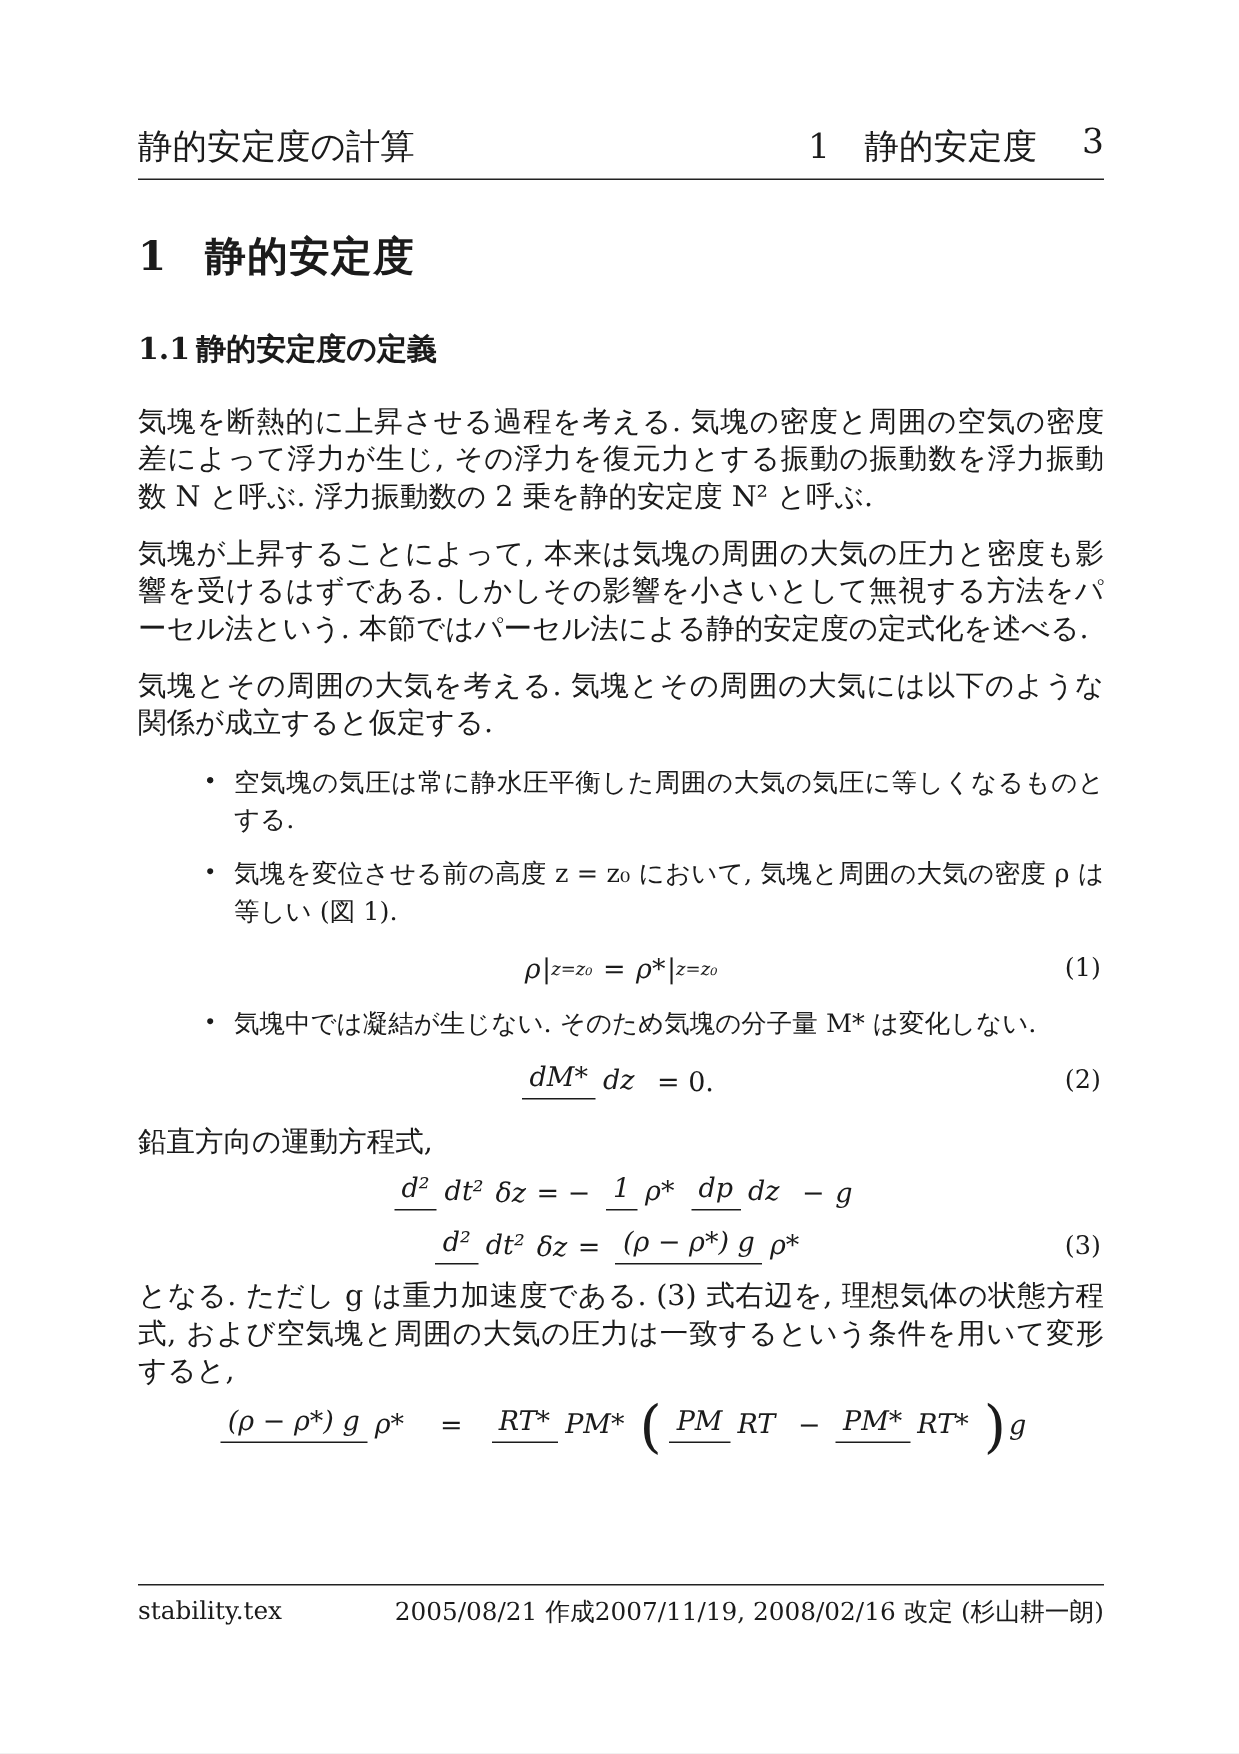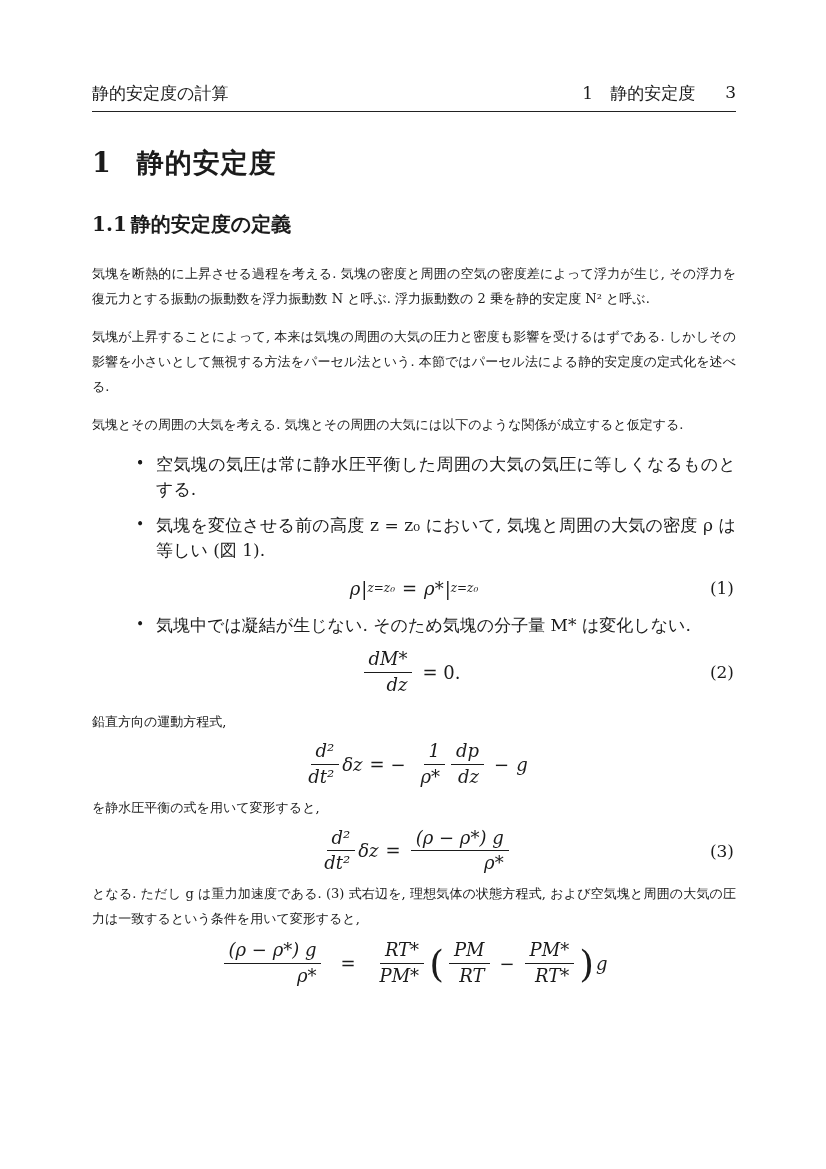--- a/index.html
+++ b/index.html
@@ -7,59 +7,59 @@
     position:relative; width:826px; height:1169px; margin:0 auto;
     background:#ffffff; color:#1b1b1b; overflow:hidden;
     font-family:"DejaVu Serif","Liberation Serif",serif;
   }
   .content { position:absolute; left:92px; top:0; width:644px; }
 
   
   .header-row {
     display:flex; justify-content:space-between; align-items:flex-end;
     margin-top:82px; padding-bottom:6px; border-bottom:1.5px solid #222;
-    font-size:17px;
+    font-size:23px;
   }
   .header-right { display:flex; gap:30px; }
 
   
   .sec-heading {
     margin-top:33px; font-size:27px; font-weight:bold;
     font-family:"DejaVu Sans","Liberation Sans",sans-serif;
     letter-spacing:1px;
   }
   .sec-heading .hnum { font-family:"DejaVu Serif","Liberation Serif",serif; margin-right:26px; letter-spacing:0; }
   .subsec-heading {
     margin-top:30px; font-size:20px; font-weight:bold;
     font-family:"DejaVu Sans","Liberation Sans",sans-serif;
   }
   .subsec-heading .hnum { font-family:"DejaVu Serif","Liberation Serif",serif; margin-right:4px; }
 
   
-  .para { font-size:13px; line-height:25px; text-align:justify; margin-top:10px; }
+  .para { font-size:19px; line-height:25px; text-align:justify; margin-top:10px; }
   .para.first { margin-top:23px; }
   .para.tight { margin-top:13px; }
 
   
   .assumption-list { margin:15px 0 0 0; padding:0 0 0 64px; list-style:none; }
   .assumption-list li { position:relative; font-size:17px; line-height:25px; text-align:justify; margin-top:11px; }
   .assumption-list li:first-child { margin-top:0; }
   .bullet-marker { position:absolute; left:-20px; top:-1px; font-size:14px; font-style:normal; }
 
   
   .equation {
     position:relative; display:flex; justify-content:center; align-items:center;
     font-size:18px; margin:11px 0 9px 0; min-height:28px; text-align:left;
   }
   .assumption-list li .equation { margin-left:-64px; width:644px; }
   .eq-num { position:absolute; right:2px; top:50%; transform:translateY(-50%); font-size:17px; font-style:normal; }
   .math { font-style:italic; }
   .rel { font-style:normal; margin:0 7px; }
   .rel.wide { margin:0 16px; }
-  .frac { display:inline-flex; flex-direction:column; align-items:flex-end; vertical-align:middle; margin:0 3px; font-style:italic; }
+  .frac { display:inline-flex; flex-direction:row; align-items:flex-start; vertical-align:middle; margin:0 3px; font-style:italic; }
   .frac .fnum { display:block; padding:0 5px 2px 5px; border-bottom:1px solid #1b1b1b; line-height:1.15; }
   .frac .fden { display:block; padding:2px 5px 0 5px; line-height:1.15; }
   .sub { font-size:12px; font-style:italic; vertical-align:-5px; letter-spacing:0; }
   .bar { font-style:normal; margin:0 0 0 1px; }
   .bigp { font-style:normal; font-size:38px; line-height:0; position:relative; top:1px; margin:0 2px; font-weight:400; }
 
   
   .footer {
     position:absolute; left:92px; width:644px; top:1056px;
     border-top:1.5px solid #222; padding-top:7px;
@@ -142,21 +142,20 @@
         <span class="fden">ρ*</span>
       </span>
       <span class="frac">
         <span class="fnum">dp</span>
         <span class="fden">dz</span>
       </span>
       <span class="rel">−</span>
       <span class="math">g</span>
     </div>
 
-    <div class="para" style="margin-top:6px;">を静水圧平衡の式を用いて変形すると,</div>
 
     <div class="equation" style="margin-top:8px; margin-bottom:7px;">
       <span class="frac">
         <span class="fnum">d²</span>
         <span class="fden">dt²</span>
       </span>
       <span class="math">δz</span>
       <span class="rel">=</span>
       <span class="frac">
         <span class="fnum">(ρ − ρ*) g</span>
@@ -186,13 +185,17 @@
       <span class="frac">
         <span class="fnum">PM*</span>
         <span class="fden">RT*</span>
       </span>
       <span class="bigp">)</span>
       <span class="math">g</span>
     </div>
 
   </div>
 
+  <div class="footer">
+    <span>stability.tex</span>
+    <span>2005/08/21 作成2007/11/19, 2008/02/16 改定 (杉山耕一朗)</span>
+  </div>
 </div>
 
 </body></html>

